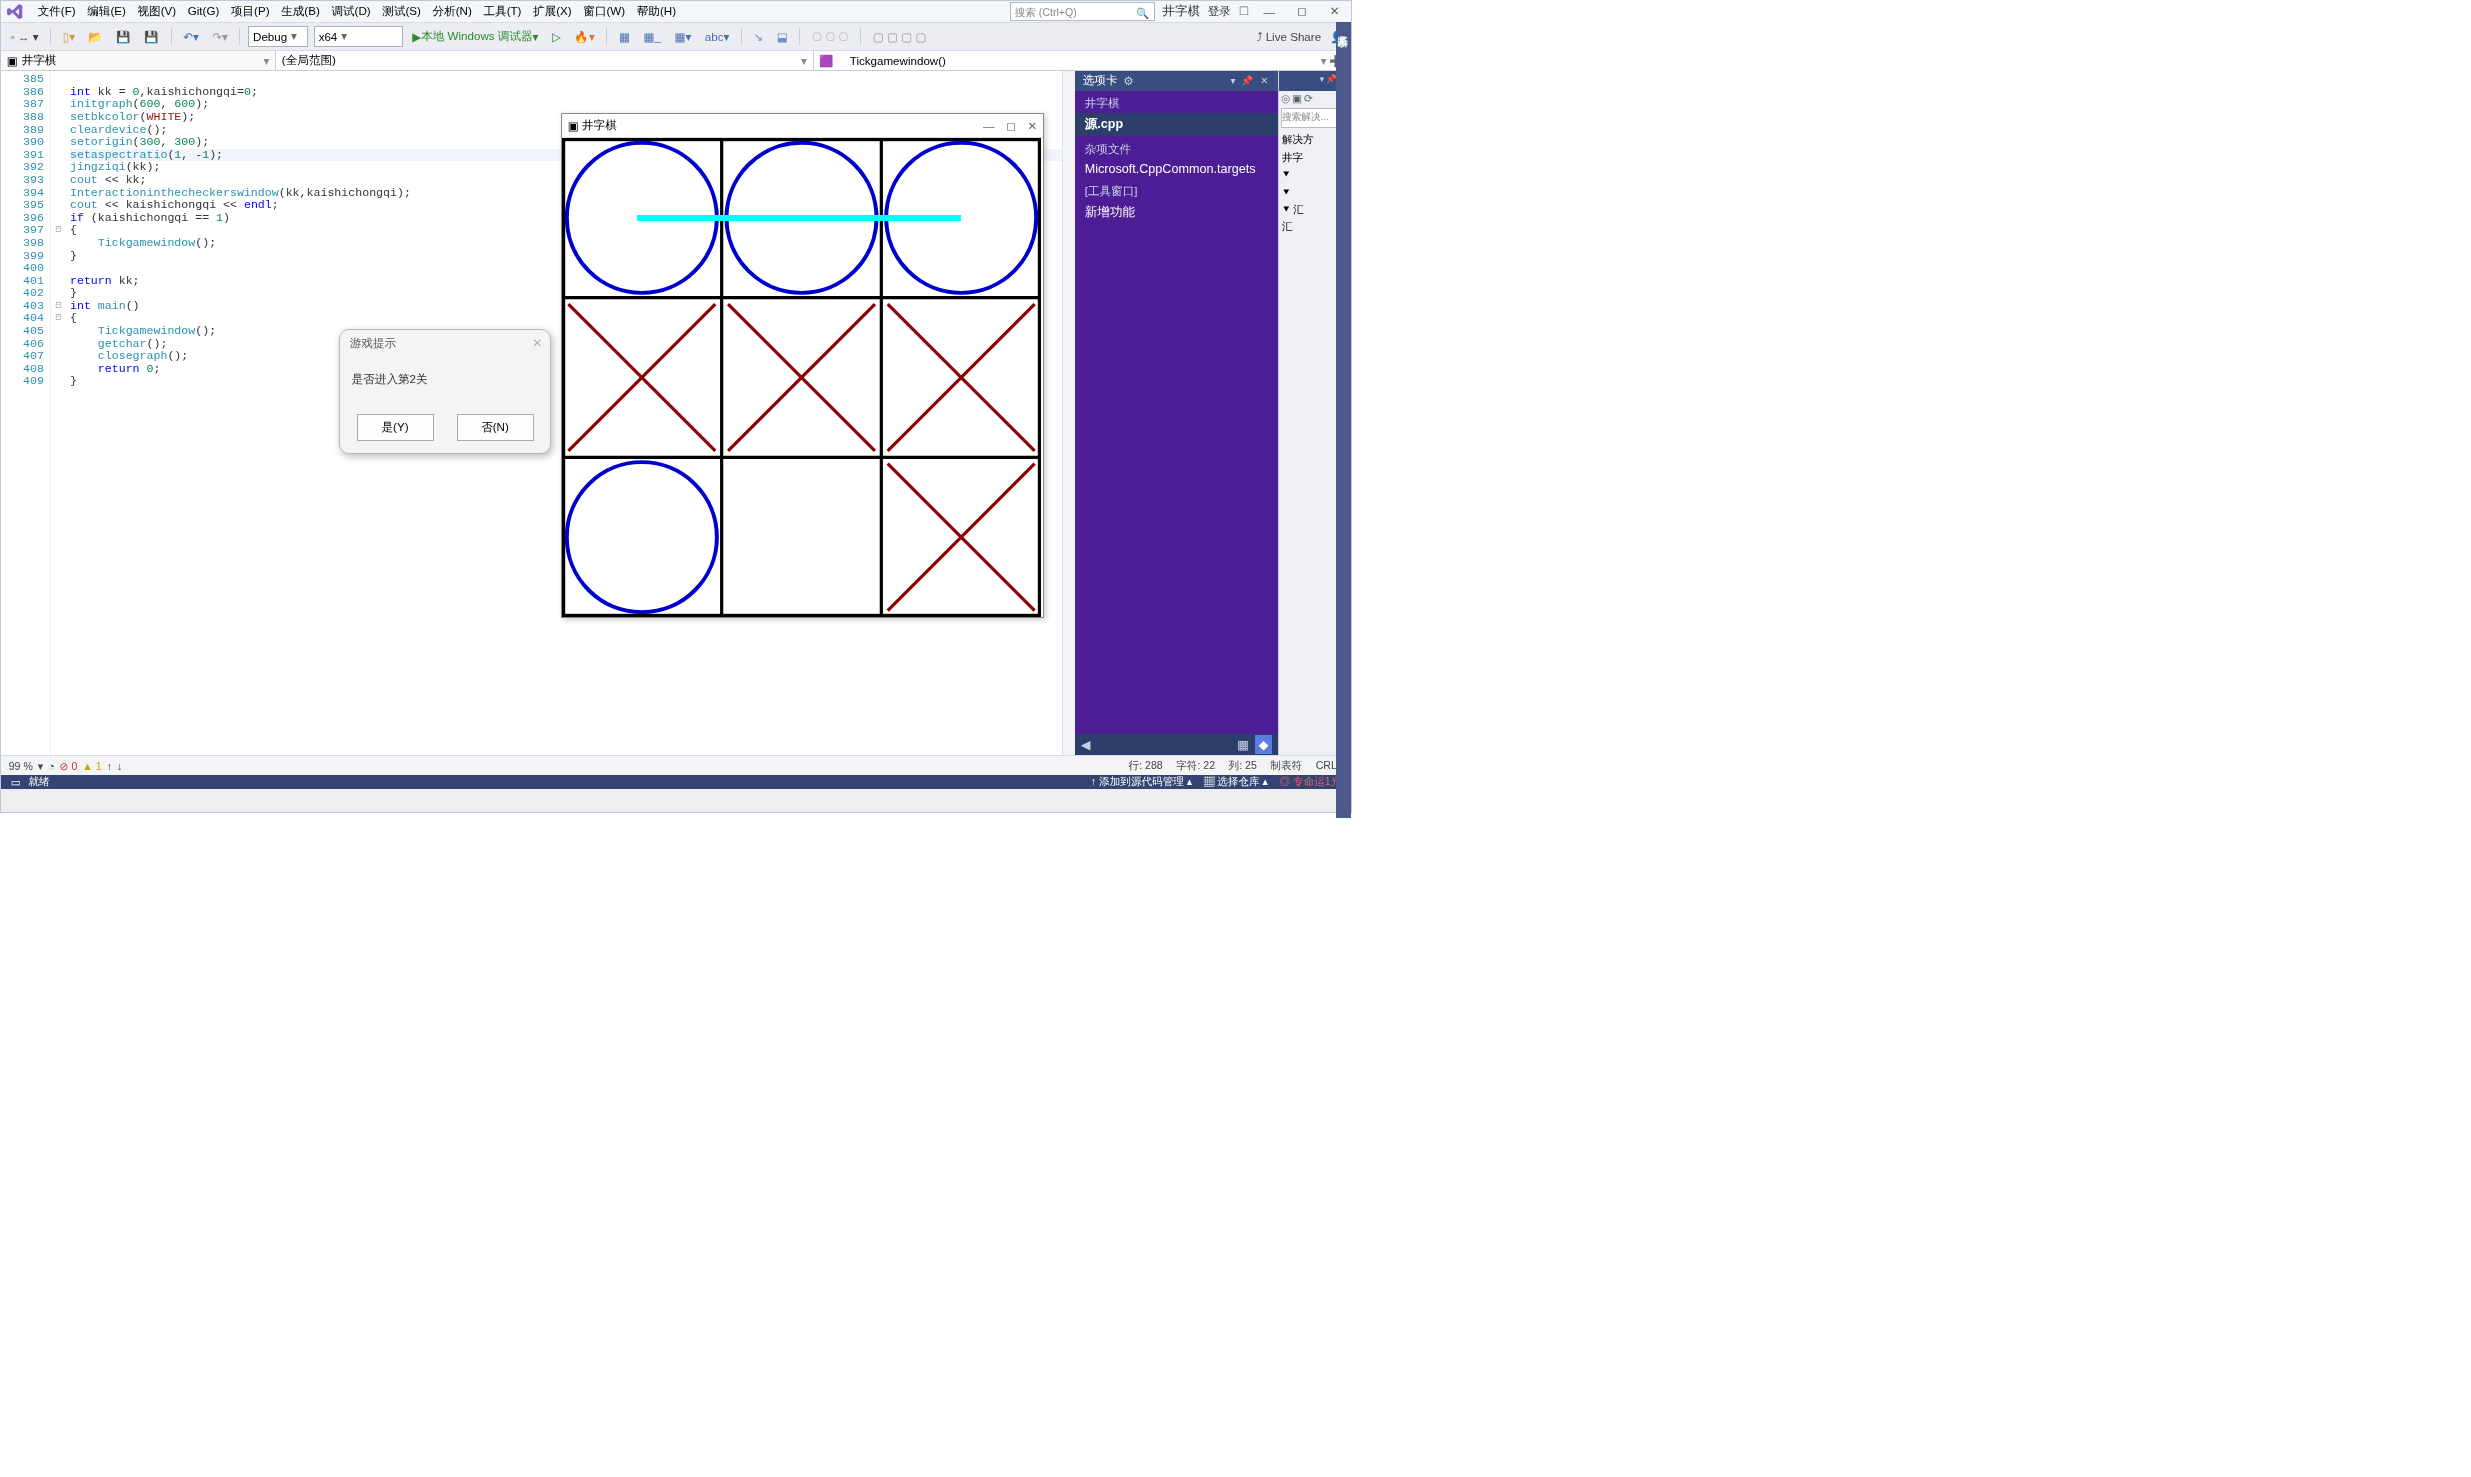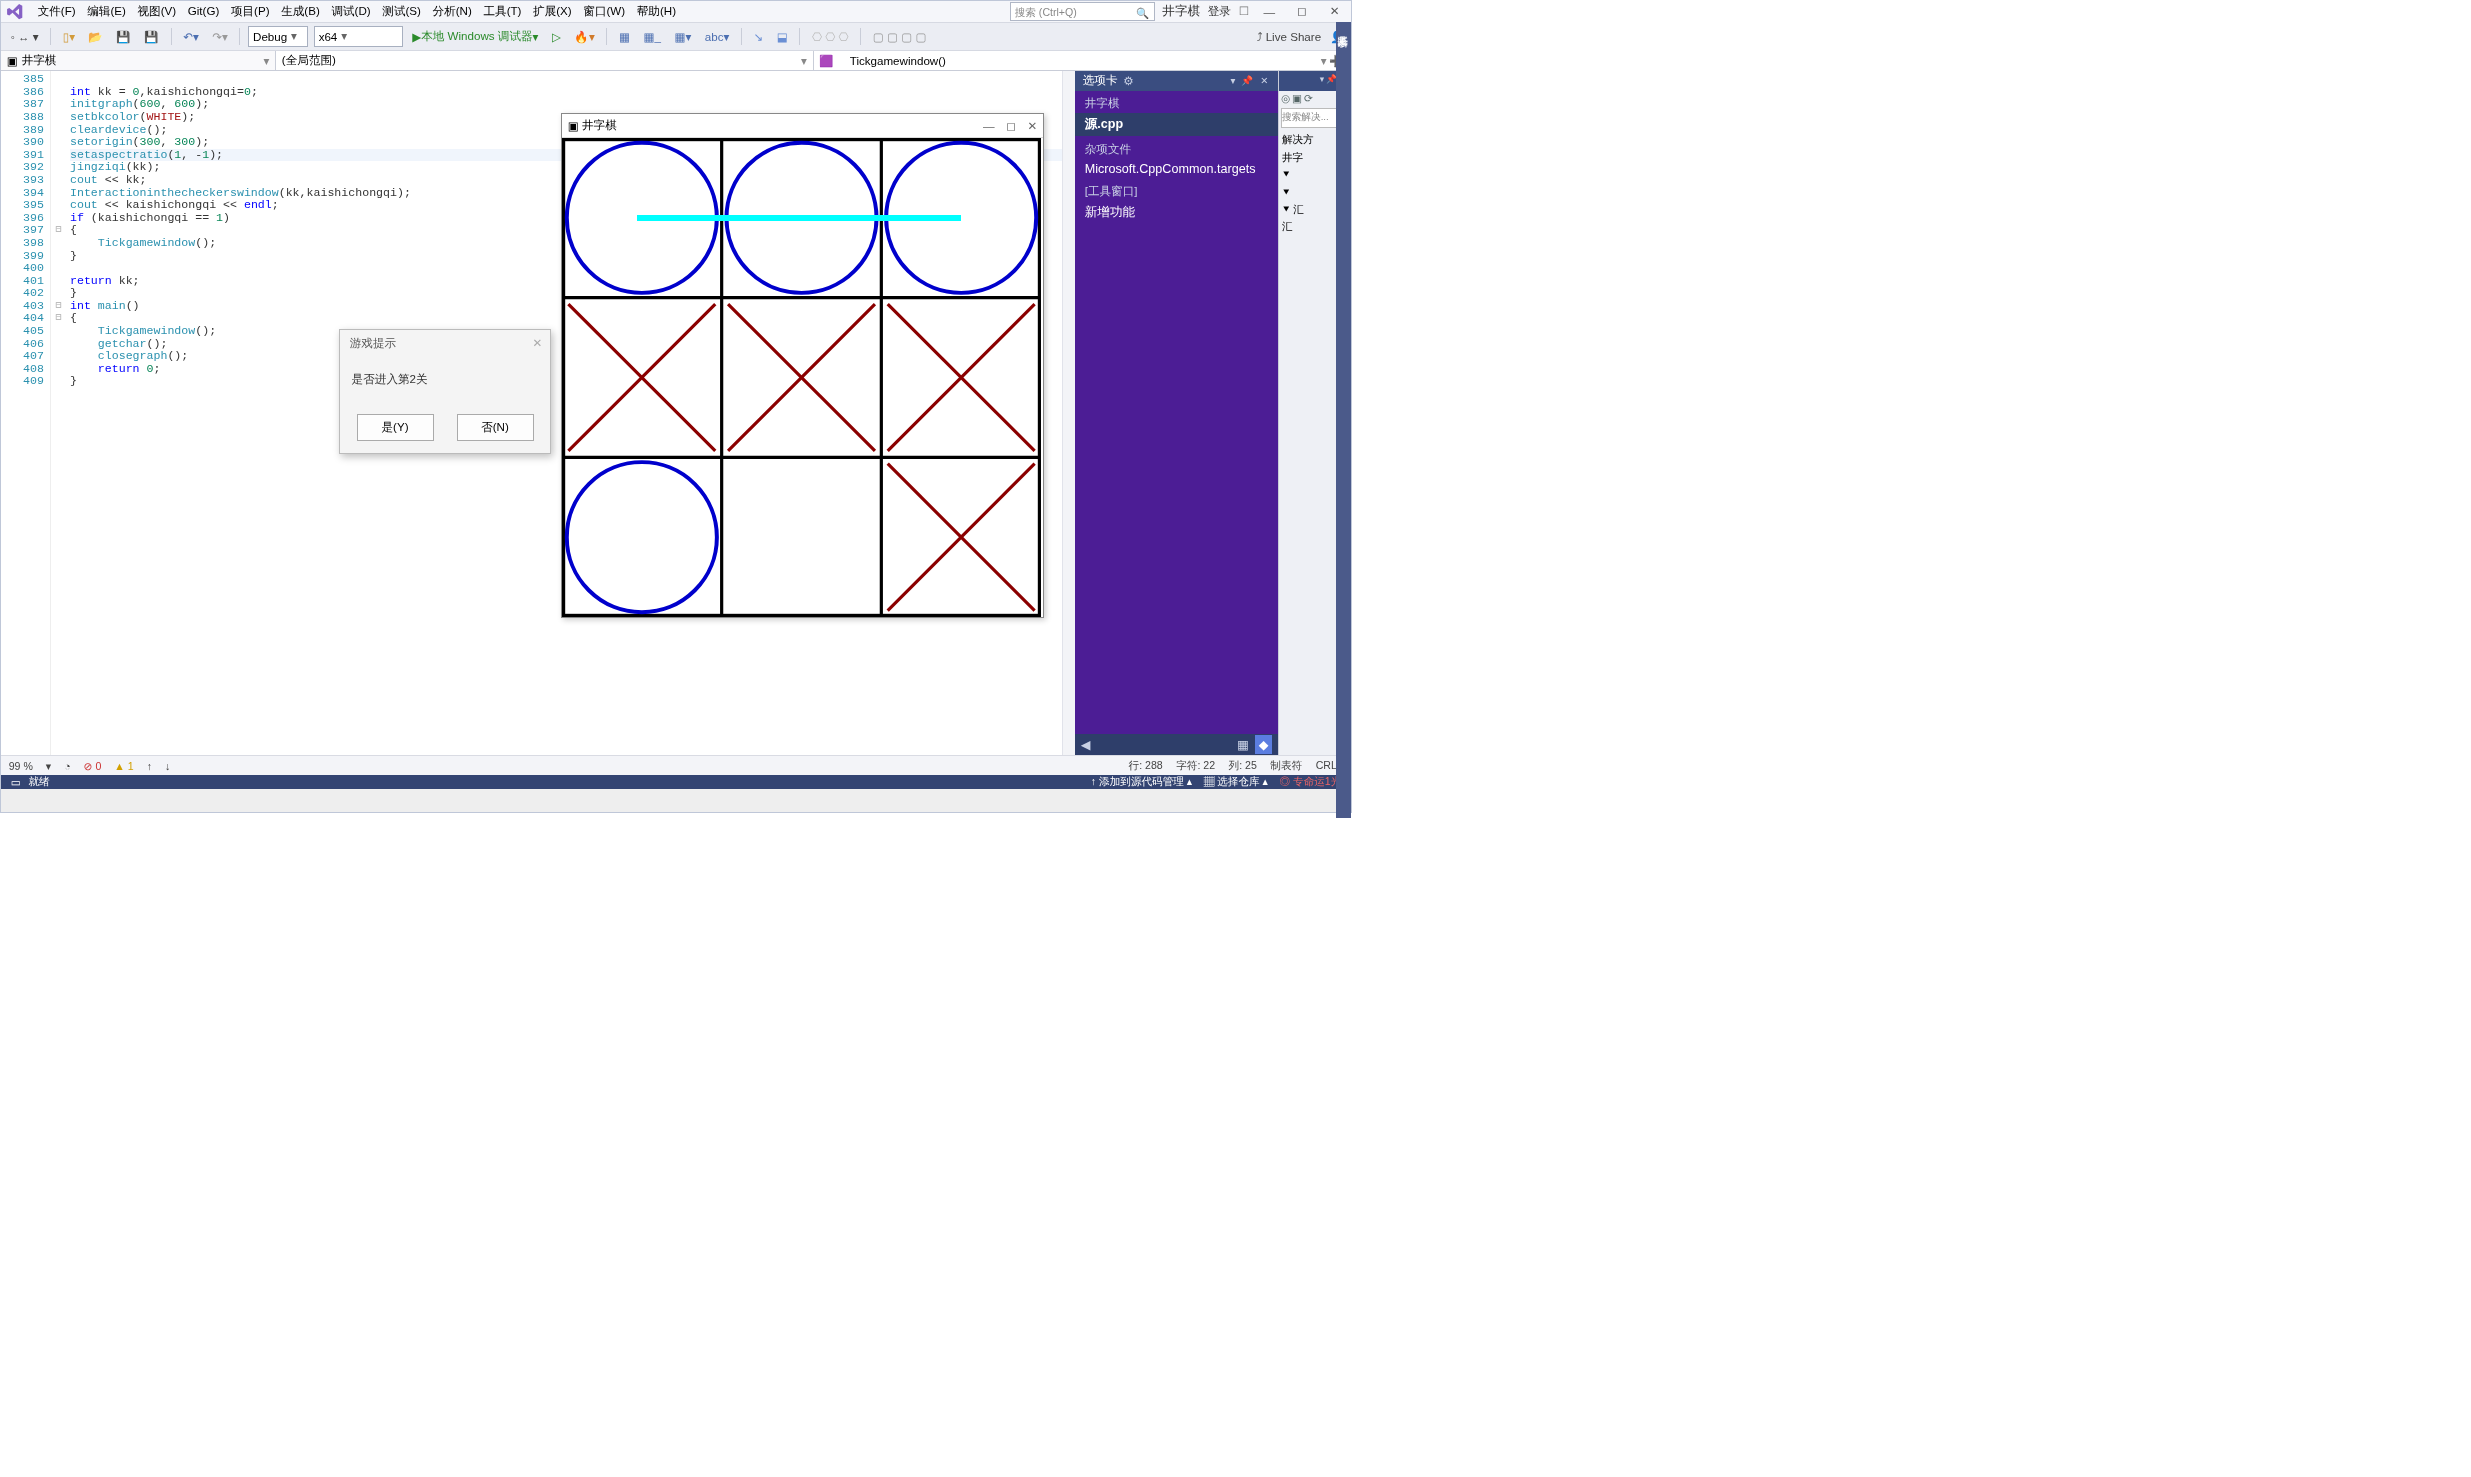--- a/index.html
+++ b/index.html
@@ -42,36 +42,36 @@
 .side-title .winbtns{margin-left:auto;color:#c8d0e4;font-size:9.7px;letter-spacing:1.9px}
 .side-head{color:#c8d0e4;padding:5.8px 9.7px 1.9px;font-size:11.6px}
 .side-item{padding:2.9px 9.7px;cursor:default}
 .side-item.sel{background:#2e3e6a;font-weight:bold}
 .side-bot{margin-top:auto;height:21px;background:#2e3e6a;display:flex;align-items:center;gap:5.8px;padding:0 5.8px}
 .right-dock{width:72px;background:#eef0f5;border-left:1px solid #c9cdd8;display:flex;flex-direction:column;font-size:10.6px}
 .right-dock .dock-title{height:19.3px;background:#3a4d80;color:#fff}
 .right-dock .search{margin:1.9px;border:1px solid #bbb;background:#fff;height:17.4px;display:flex;align-items:center;padding:0 0;color:#888;font-size:9.7px}
 .right-dock .tree{padding:1.9px 2.9px;font-size:10.6px;line-height:17.4px}
 .right-dock .tree div{white-space:nowrap}
-.sr-bar{height:19.3px;background:#f3f4f8;border-top:1px solid #d9dbe3;display:flex;align-items:center;padding:0 7.7px;font-size:10.6px;color:#444;gap:13px}
+.sr-bar{height:19.3px;background:#f3f4f8;border-top:1px solid #d9dbe3;display:flex;align-items:center;padding:0 7.7px;font-size:10.6px;color:#444;gap:5px}
 .sr-right{margin-left:auto;display:flex;gap:13.5px}
 .bottom-tabs{height:27px;background:#e5e7ee;display:flex;align-items:end;padding-left:5.8px}
 .bt{padding:3.9px 11.6px;font-size:11.6px;border:1px solid #c9cdd8;border-bottom:none;margin-right:1.9px;background:#f1f2f7}
 .bt.active{background:#fff}
 .status-bar{height:13.5px;background:#334472;color:#fff;display:flex;align-items:center;padding:0 9.7px;font-size:10.6px;gap:7.7px}
 .status-right{margin-left:auto;display:flex;gap:11.6px;align-items:center}
 
 .app-win{position:absolute;left:560px;top:112px;width:481px;background:#fff;border:1px solid #888;box-shadow:1.9px 1.9px 5.8px rgba(0,0,0,0.2)}
 .app-titlebar{height:23px;background:#fff;display:flex;align-items:center;padding:0 5.8px;font-size:11.6px;border-bottom:1px solid #ddd}
 .app-titlebar .winr{margin-left:auto;display:flex;gap:11.6px;color:#666}
 .app-canvas{width:479px;height:479px;background:#fff;position:relative}
 .overlay-box{position:absolute;left:39px;top:174px;width:402px;height:126px;border:1.9px solid #000;background:#fff;display:flex;align-items:center;justify-content:center;font-size:23px}
 .cyan-line{position:absolute;left:75px;top:77px;width:324px;height:5.8px;background:#00ffff}
 
-.dlg{position:absolute;left:338px;top:328px;width:210px;background:#f4f4f4;border:1px solid #bbb;border-radius:0;box-shadow:1.9px 2.9px 7.7px rgba(0,0,0,0.25);font-size:11.6px}
+.dlg{position:absolute;left:338px;top:328px;width:210px;background:#f4f4f4;border:1px solid #bbb;border-radius:10px;box-shadow:1.9px 2.9px 7.7px rgba(0,0,0,0.25);font-size:11.6px}
 .dlg-title{padding:5.8px 9.7px;color:#555}
 .dlg-close{position:absolute;right:7.7px;top:5.8px;color:#aaa}
 .dlg-body{padding:15.4px 11.6px 19.3px;color:#333}
 .dlg-btns{display:flex;gap:23px;justify-content:center;padding:7.7px 9.7px 11.6px}
 .dlg-btn{width:75px;height:25px;border:1px solid #aaa;background:#fdfdfd;display:flex;align-items:center;justify-content:center;cursor:default}
 .right-rail{position:absolute;right:0;top:21px;width:15.4px;height:calc(100% - 21px);background:#4b5a8a;color:#fff;font-size:10.6px;writing-mode:vertical-rl;display:flex;align-items:center;padding-top:5.8px}
 </style>
 </head>
 <body>
 

